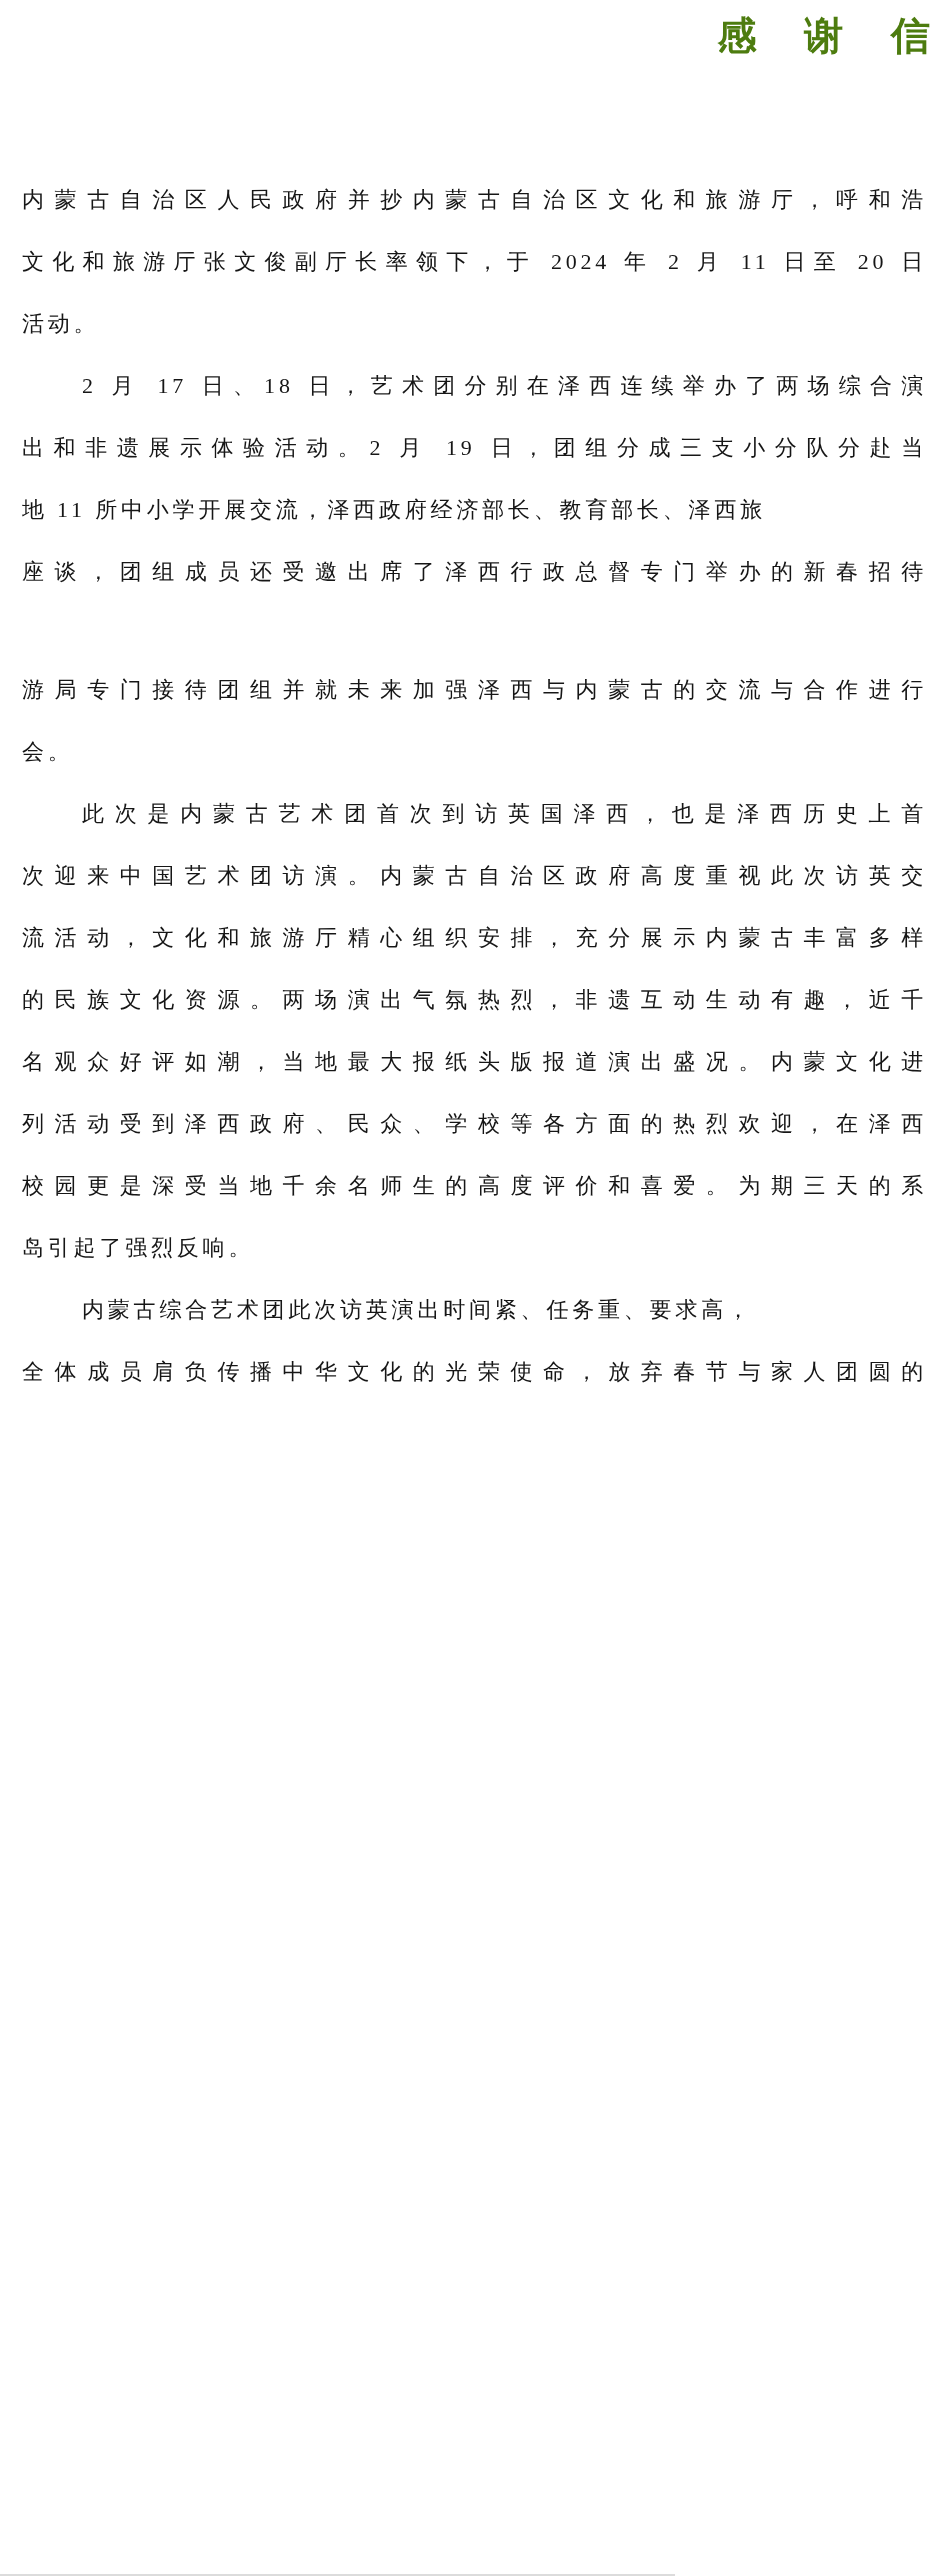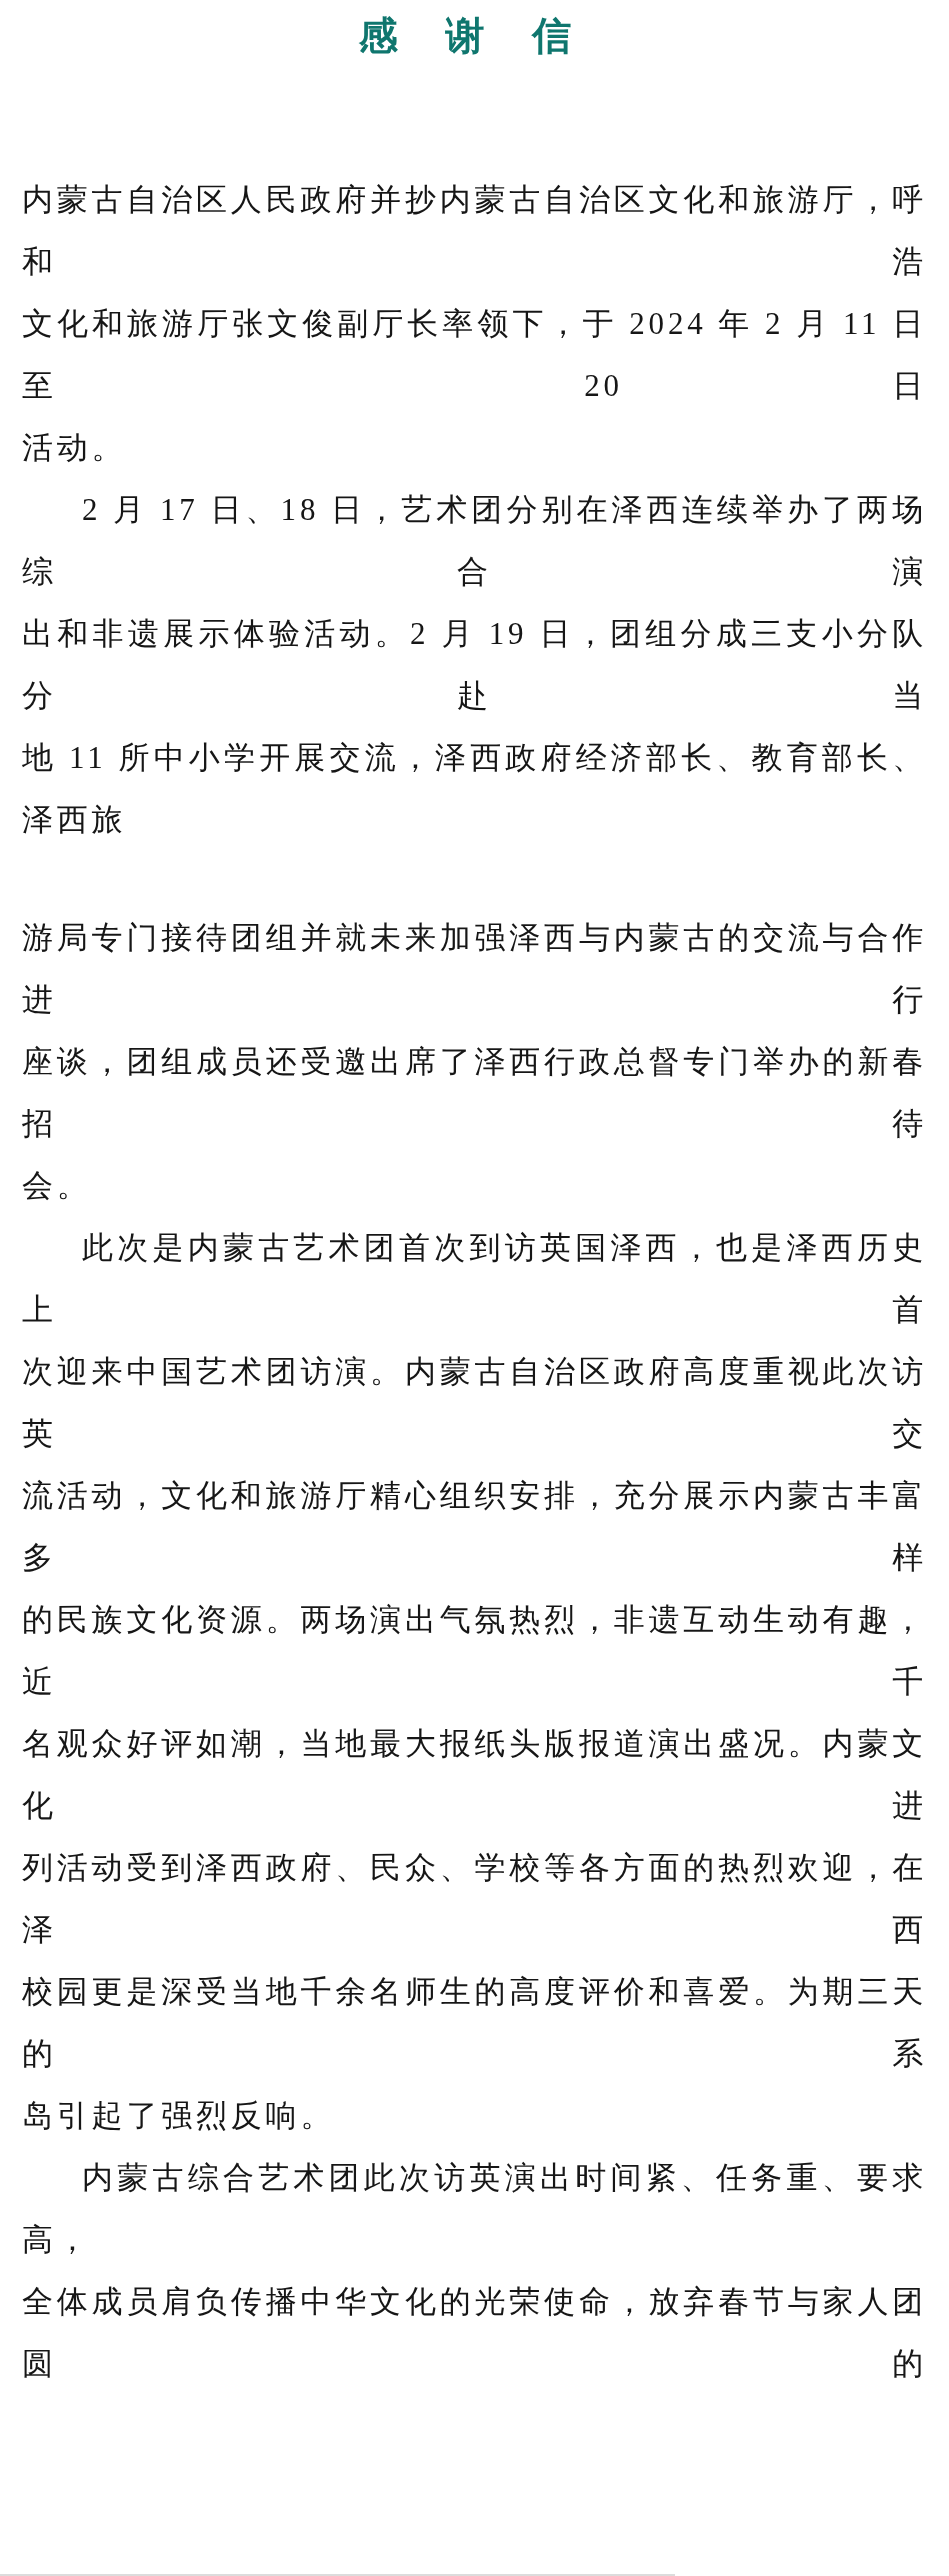--- a/index.html
+++ b/index.html
@@ -7,33 +7,33 @@
     position: relative;
     width: 949px;
     height: 2576px;
     background: #ffffff;
     color: #161616;
     font-family: "Liberation Serif", "DejaVu Serif", serif;
     overflow: hidden;
   }
   .title {
     padding-top: 10.2px;
-    text-align: center;
+    text-align: right;
     font-size: 39px;
     font-weight: 700;
     letter-spacing: 19px;
     line-height: 51px;
-    color: #0f766e;
+    color: #4d7c0f;
   }
   .body-text {
     margin-top: 108px;
     padding: 0 22px;
   }
   .line {
-    font-size: 31px;
+    font-size: 22px;
     line-height: 62px;
     letter-spacing: 3.8px;
     text-align: justify;
     text-align-last: justify;
     white-space: normal;
   }
   .end { text-align-last: left; }
   .indent { text-indent: 60px; }
   .gap-lg { margin-top: 56px; }
   .scan-edge {
@@ -51,22 +51,22 @@
 <div class="page">
   <div class="title">感 谢 信</div>
 
   <div class="body-text">
     <div class="line">内蒙古自治区人民政府并抄内蒙古自治区文化和旅游厅，呼和浩</div>
     <div class="line">文化和旅游厅张文俊副厅长率领下，于 2024 年 2 月 11 日至 20 日</div>
     <div class="line end">活动。</div>
     <div class="line indent">2 月 17 日、18 日，艺术团分别在泽西连续举办了两场综合演</div>
     <div class="line">出和非遗展示体验活动。2 月 19 日，团组分成三支小分队分赴当</div>
     <div class="line end">地 11 所中小学开展交流，泽西政府经济部长、教育部长、泽西旅</div>
+    <div class="line">座谈，团组成员还受邀出席了泽西行政总督专门举办的新春招待</div>
     <div class="line gap-lg">游局专门接待团组并就未来加强泽西与内蒙古的交流与合作进行</div>
-    <div class="line">座谈，团组成员还受邀出席了泽西行政总督专门举办的新春招待</div>
     <div class="line end">会。</div>
     <div class="line indent">此次是内蒙古艺术团首次到访英国泽西，也是泽西历史上首</div>
     <div class="line">次迎来中国艺术团访演。内蒙古自治区政府高度重视此次访英交</div>
     <div class="line">流活动，文化和旅游厅精心组织安排，充分展示内蒙古丰富多样</div>
     <div class="line">的民族文化资源。两场演出气氛热烈，非遗互动生动有趣，近千</div>
     <div class="line">名观众好评如潮，当地最大报纸头版报道演出盛况。内蒙文化进</div>
     <div class="line">列活动受到泽西政府、民众、学校等各方面的热烈欢迎，在泽西</div>
     <div class="line">校园更是深受当地千余名师生的高度评价和喜爱。为期三天的系</div>
     <div class="line end">岛引起了强烈反响。</div>
     <div class="line indent end">内蒙古综合艺术团此次访英演出时间紧、任务重、要求高，</div>

